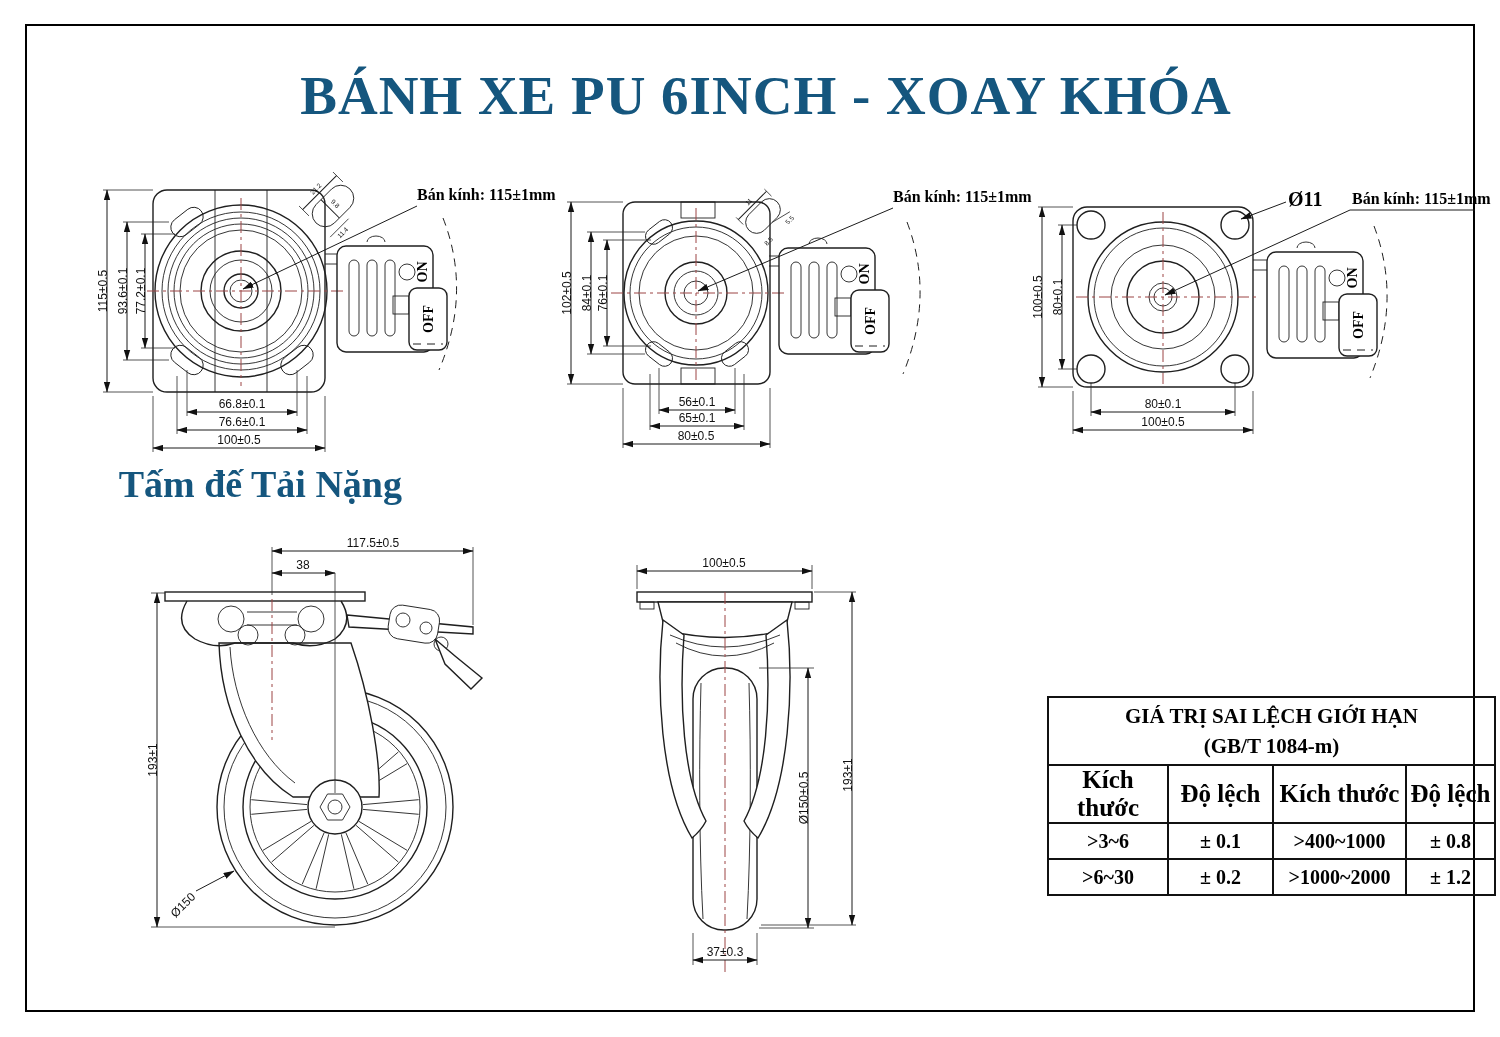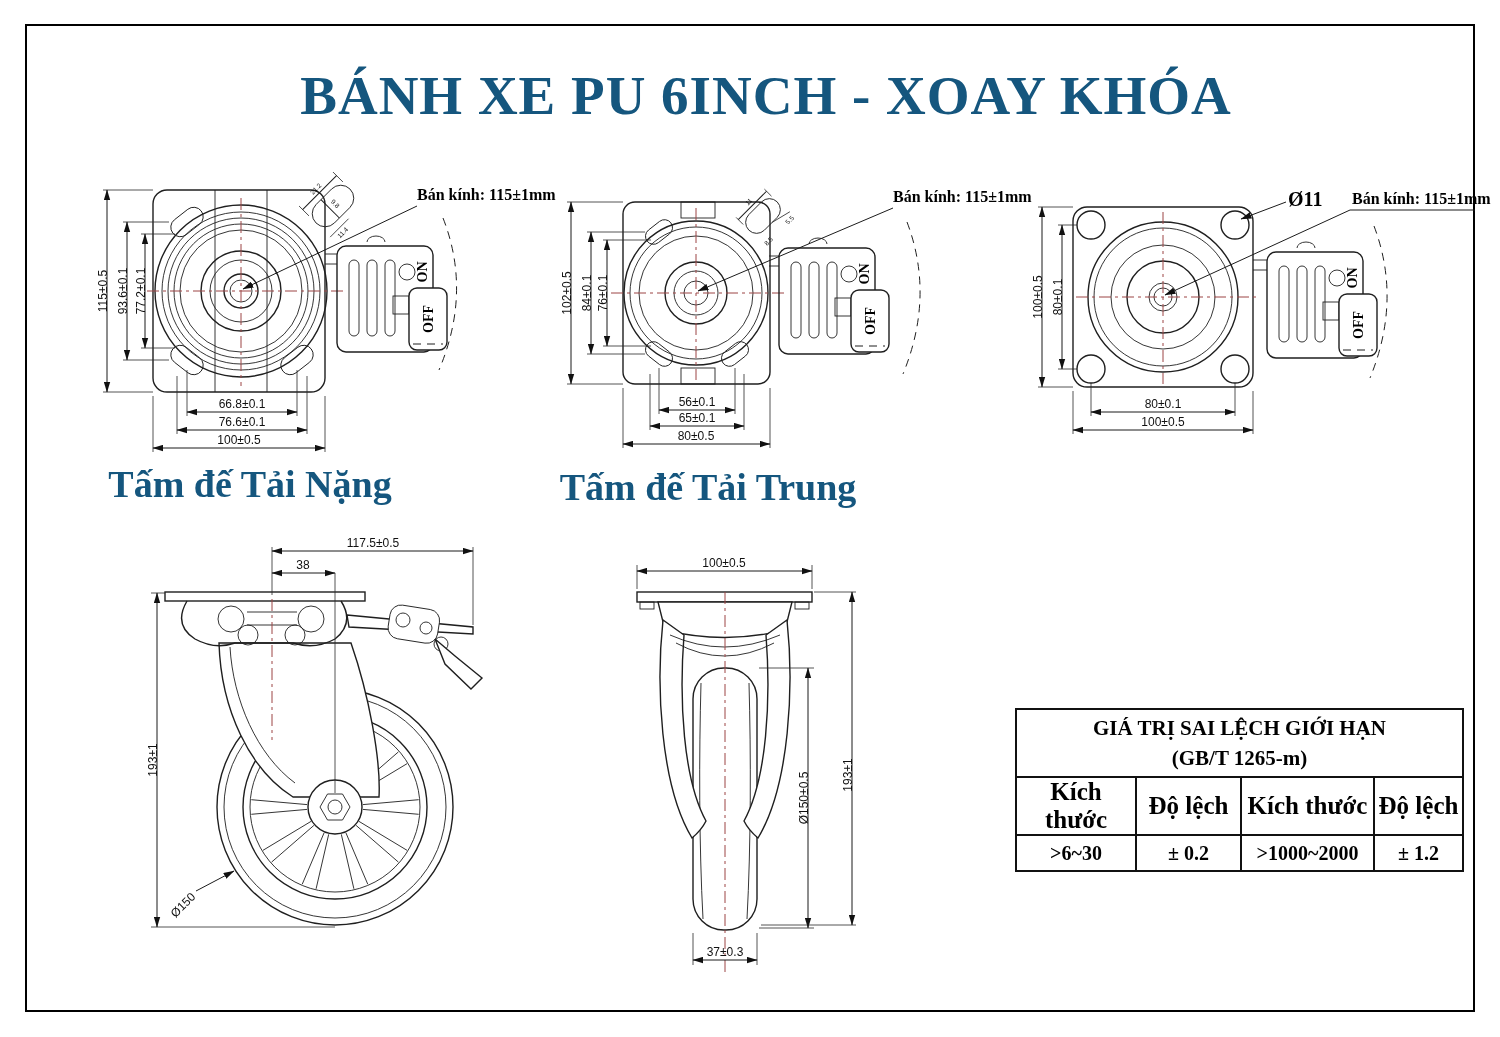--- a/index.html
+++ b/index.html
@@ -16,22 +16,22 @@
   .wh{fill:#ffffff;}
   .dl{stroke:#1b1b1b;stroke-width:1;fill:none;}
   .el{stroke:#2a2a2a;stroke-width:0.8;fill:none;}
   .cl{stroke:#9c4545;stroke-width:1;fill:none;stroke-dasharray:12 4 3 4;}
   .dash{stroke:#1f1f1f;stroke-width:1;fill:none;stroke-dasharray:8 6;}
   text.dim{font-family:"Liberation Sans","DejaVu Sans",sans-serif;font-size:12px;fill:#111;text-anchor:middle;}
   text.dims{font-family:"Liberation Sans","DejaVu Sans",sans-serif;font-size:6.5px;fill:#111;text-anchor:middle;}
   text.note{font-family:"Liberation Serif","DejaVu Serif",serif;font-weight:bold;font-size:16px;fill:#000;}
   text.big{font-family:"Liberation Serif","DejaVu Serif",serif;font-weight:bold;font-size:20px;fill:#000;}
   text.onoff{font-family:"Liberation Serif","DejaVu Serif",serif;font-weight:bold;font-size:14px;fill:#000;text-anchor:middle;}
-  .tol-table{position:absolute;left:1015px;top:696px;border-collapse:collapse;table-layout:fixed;
-    font-family:"Liberation Serif","DejaVu Serif",serif;font-weight:bold;color:#000;margin-top:12px;}
+  .tol-table{position:absolute;left:1047px;top:696px;border-collapse:collapse;table-layout:fixed;
+    font-family:"Liberation Serif","DejaVu Serif",serif;font-weight:bold;color:#000;}
   .tol-table td,.tol-table th{border:2px solid #111;text-align:center;padding:0;}
   .tol-table .t-title{font-size:21px;line-height:30px;height:66px;}
   .tol-table .t-head th{font-size:25px;height:38px;}
   .tol-table td.cell{font-size:20px;height:34px;}
 </style>
 </head>
 <body>
 
 <div class="stage">
   <div class="frame"></div>
@@ -257,22 +257,21 @@
       <text class="onoff" transform="rotate(-90 92 73)" x="92" y="77">OFF</text>
     </g>
     <path class="dash" d="M354,66 Q382,140 350,218"></path>
     <g>
       <line class="dl" x1="330" y1="50" x2="145" y2="135" marker-end="url(#m3)"></line>
       <line class="dl" x1="330" y1="50" x2="455" y2="50"></line>
       <text class="note" x="332" y="44">Bán kính: 115±1mm</text>
     </g>
   </svg>
 
-  <div class="plate-label" style="left:85px;top:462px;width:330px;">Tấm đế Tải Nặng</div>
-  <div class="plate-label" style="left:538px;top:465px;width:340px;">Tấm đế Tải Trung</div>
+  <div class="plate-label" style="left:72px;top:462px;width:330px;text-align:right;">Tấm đế Tải Nặng</div>
   <div class="plate-label two" style="left:1015px;top:434px;width:300px;">
   </div>
 
   <svg style="left:135px;top:535px" width="405" height="460" viewBox="0 0 405 460">
     <defs>
       <marker id="m4" viewBox="0 0 10 6" refX="9.5" refY="3" markerWidth="11" markerHeight="7" orient="auto-start-reverse" markerUnits="userSpaceOnUse">
           <path d="M0,0 L10,3 L0,6 Z" fill="#111"></path>
         </marker>
     </defs>
     <g>
@@ -397,28 +396,34 @@
     <colgroup>
         <col style="width:120px">
         <col style="width:105px">
         <col style="width:133px">
         <col style="width:89px">
       </colgroup>
     <tbody>
         <tr>
       <td colspan="4" class="t-title">
         <div>GIÁ TRỊ SAI LỆCH GIỚI HẠN</div>
-        <div>(GB/T 1265-m)</div>
+        <div>(GB/T 1084-m)</div>
       </td>
     </tr>
     <tr class="t-head">
       <th>Kích thước</th>
       <th>Độ lệch</th>
       <th>Kích thước</th>
       <th>Độ lệch</th>
+    </tr>
+    <tr>
+      <td class="cell">&gt;3~6</td>
+      <td class="cell">± 0.1</td>
+      <td class="cell">&gt;400~1000</td>
+      <td class="cell">± 0.8</td>
     </tr>
     <tr>
       <td class="cell">&gt;6~30</td>
       <td class="cell">± 0.2</td>
       <td class="cell">&gt;1000~2000</td>
       <td class="cell">± 1.2</td>
     </tr>
   </tbody>
     </table>
 </div>

